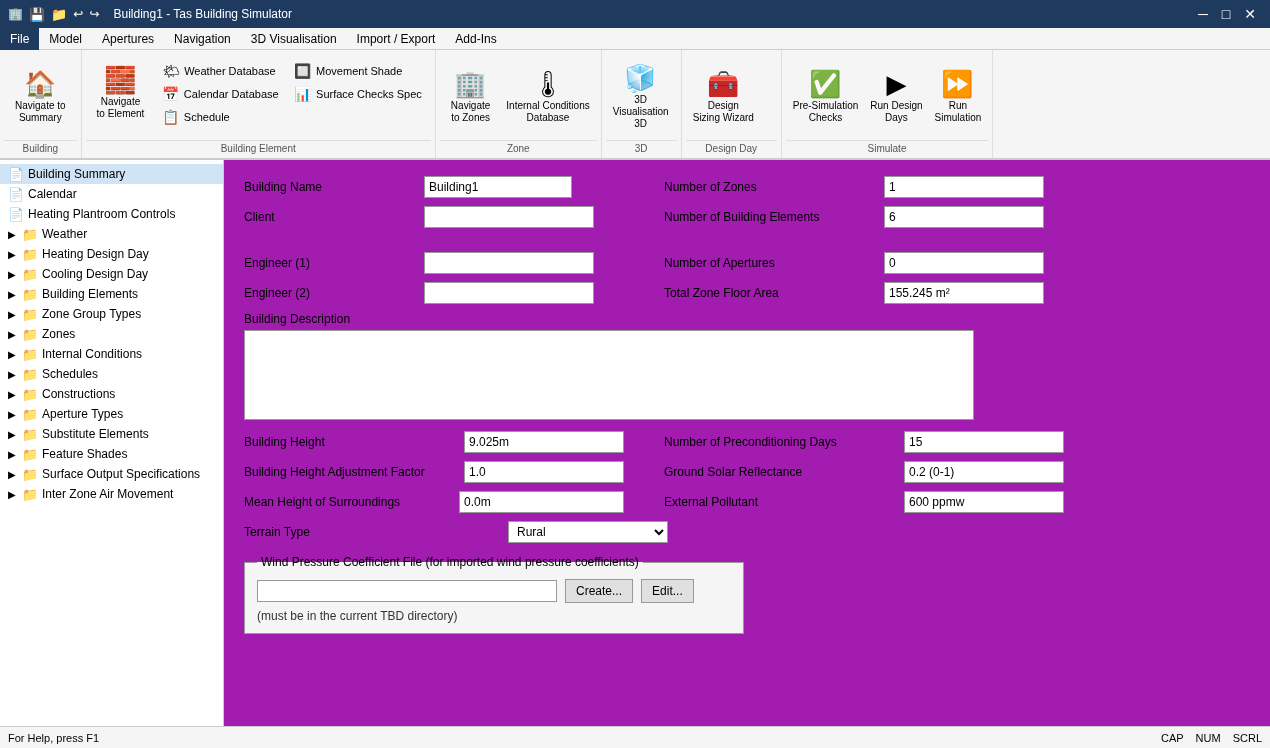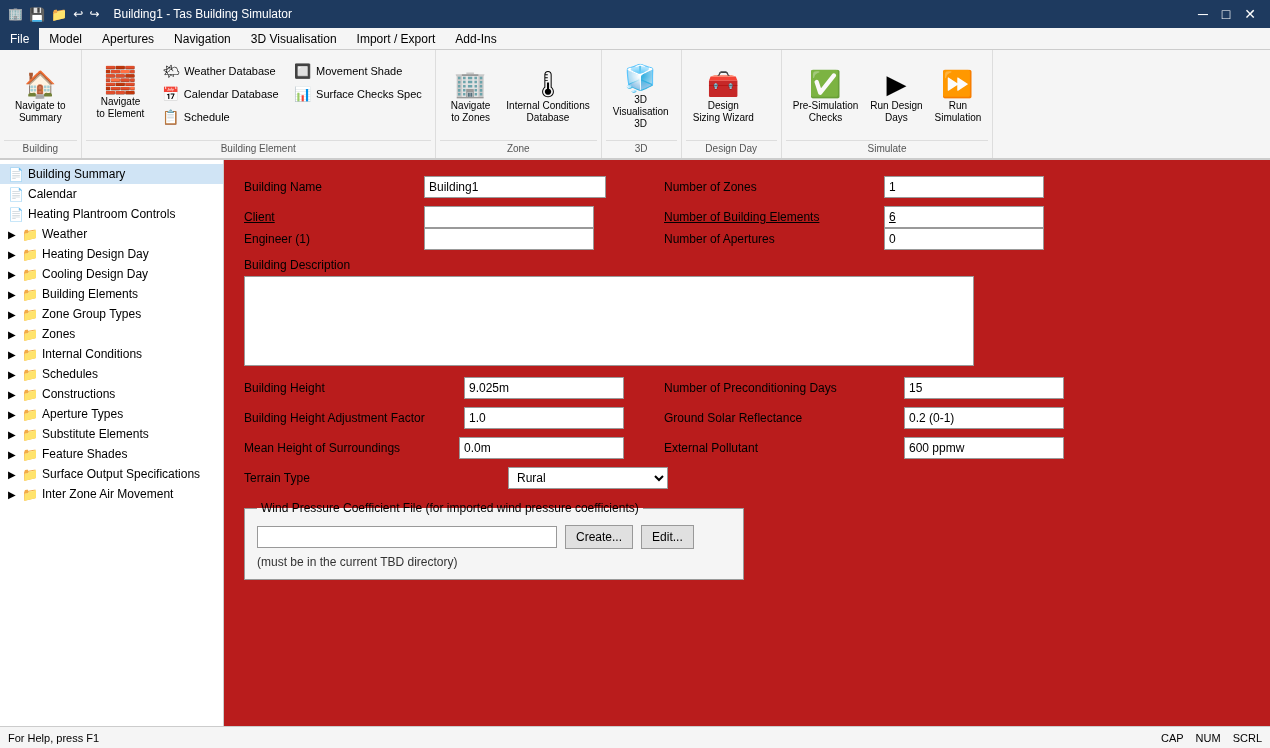--- a/index.html
+++ b/index.html
@@ -36,21 +36,21 @@
     
     #sidebar { width: 224px; background: #fff; border-right: 1px solid #ccc; overflow-y: auto; padding: 4px 0; }
     .tree-item { display: flex; align-items: center; padding: 2px 8px; cursor: pointer; font-size: 12px; height: 20px; }
     .tree-item.selected { background: #d0e4f5; }
     .tree-icon { width: 16px; height: 16px; margin-right: 4px; display: inline-flex; align-items: center; justify-content: center; font-size: 13px; }
     .tree-expand { width: 12px; margin-right: 2px; font-size: 10px; cursor: pointer; }
     .tree-folder { color: #e8a020; }
     .tree-doc { color: #4a90d9; }
 
     
-    #content { flex: 1; background: #b91c1c; overflow-y: auto; padding: 16px 20px; }
+    #content { flex: 1; background: #a21caf; overflow-y: auto; padding: 16px 20px; }
     .form-input { font-size: 12px; border: 1px solid #999; padding: 2px 4px; background: #fff; height: 22px; }
     .form-input-wide { width: 200px; }
     .form-textarea { width: 100%; height: 90px; border: 1px solid #999; background: #fff; resize: none; font-size: 12px; padding: 4px; }
     select.form-input { appearance: auto; padding-right: 24px; margin-left: 24px; }
 
     
     #status-bar { height: 22px; background: #f5f5f5; border-top: 1px solid #ccc; display: flex; align-items: center; justify-content: space-between; padding: 0 8px; font-size: 11px; }
     #status-bar-right { display: flex; gap: 12px; }
   </style>
 </head>
@@ -266,29 +266,29 @@
       <span class="tree-icon tree-folder">📁</span>
       <span>Inter Zone Air Movement</span>
     </div>
   </div>
 
   <div id="content">
 
     <div style="display:flex; align-items:center; margin-bottom:8px; gap:40px;">
       <div style="display:flex; align-items:center; width:380px;">
         <label style="width:180px; font-size:12px;">Building Name</label>
-        <input type="text" class="form-input form-input-wide" style="width: 182px;" value="Building1">
+        <input type="text" class="form-input form-input-wide" style="width: 148px;" value="Building1">
       </div>
       <div style="display:flex; align-items:center;">
         <label style="width:220px; font-size:12px;">Number of Zones</label>
         <input type="text" class="form-input" style="width: 160px;" value="1">
       </div>
     </div>
 
-    <div style="display:flex; align-items:center; margin-bottom:0; gap:40px;text-decoration:underline;">
+    <div style="display:flex; align-items:center; margin-bottom:24px; gap:40px;">
       <div style="display:flex; align-items:center; width:380px;">
         <label style="width:180px; font-size:12px;">Client</label>
         <input type="text" class="form-input form-input-wide" style="width: 170px;" value="">
       </div>
       <div style="display:flex; align-items:center;">
         <label style="width:220px; font-size:12px;">Number of Building Elements</label>
         <input type="text" class="form-input" style="width: 160px;" value="6">
       </div>
     </div>
 
@@ -296,20 +296,30 @@
       <div style="display:flex; align-items:center; width:380px;">
         <label style="width:180px; font-size:12px;">Engineer (1)</label>
         <input type="text" class="form-input form-input-wide" style="width: 170px;" value="">
       </div>
       <div style="display:flex; align-items:center;">
         <label style="width:220px; font-size:12px;">Number of Apertures</label>
         <input type="text" class="form-input" style="width: 160px;" value="0">
       </div>
     </div>
 
+    <div style="display:flex; align-items:center; margin-bottom:8px; gap:40px;">
+      <div style="display:flex; align-items:center; width:380px;">
+        <label style="width:180px; font-size:12px;">Engineer (2)</label>
+        <input type="text" class="form-input form-input-wide" style="width: 170px;" value="">
+      </div>
+      <div style="display:flex; align-items:center;">
+        <label style="width:220px; font-size:12px;">Total Zone Floor Area</label>
+        <input type="text" class="form-input" style="width: 160px;" value="155.245 m²">
+      </div>
+    </div>
 
     <div style="margin-bottom:8px;">
       <label style="font-size:12px; display:block; margin-bottom:4px;">Building Description</label>
       <textarea class="form-textarea" style="width: 730px; height: 90px; border: 1px solid rgb(153, 153, 153); background: rgb(255, 255, 255); padding: 4px; font-size: 12px; resize: none;"></textarea>
     </div>
 
     <div style="display:flex; align-items:center; margin-bottom:8px; gap:40px;">
       <div style="display:flex; align-items:center; width:380px;">
         <label style="width:240px; font-size:12px;">Building Height</label>
         <input type="text" class="form-input" style="width: 160px;" value="9.025m">

